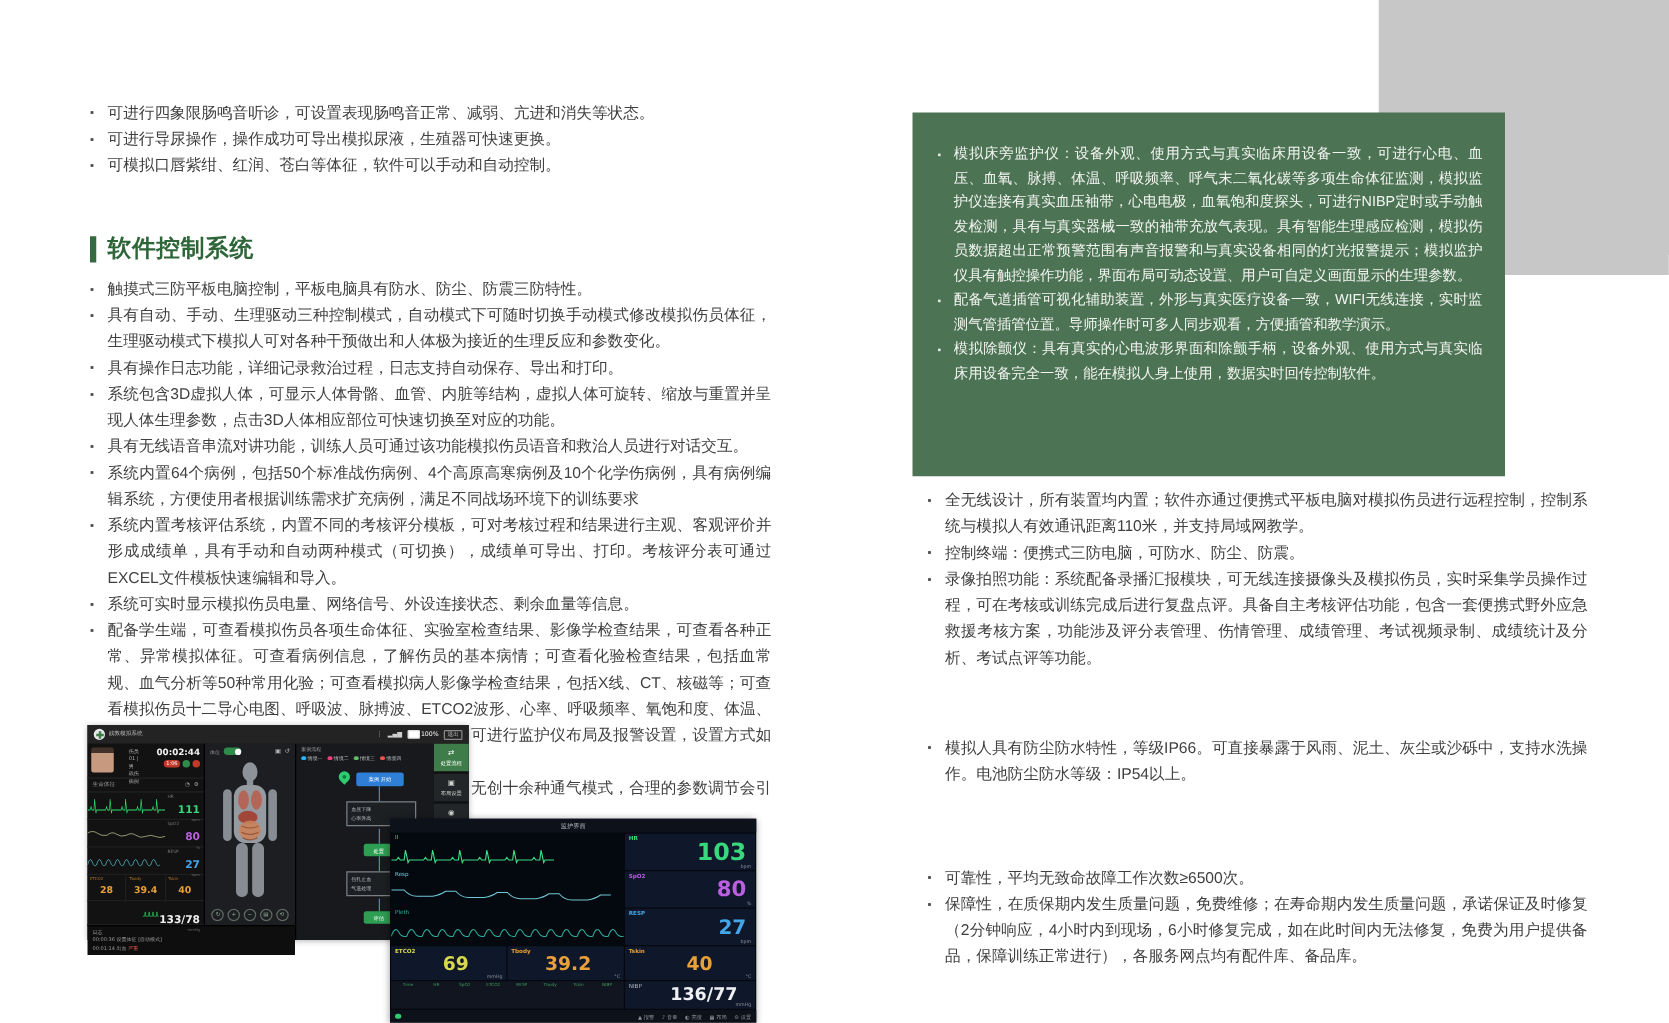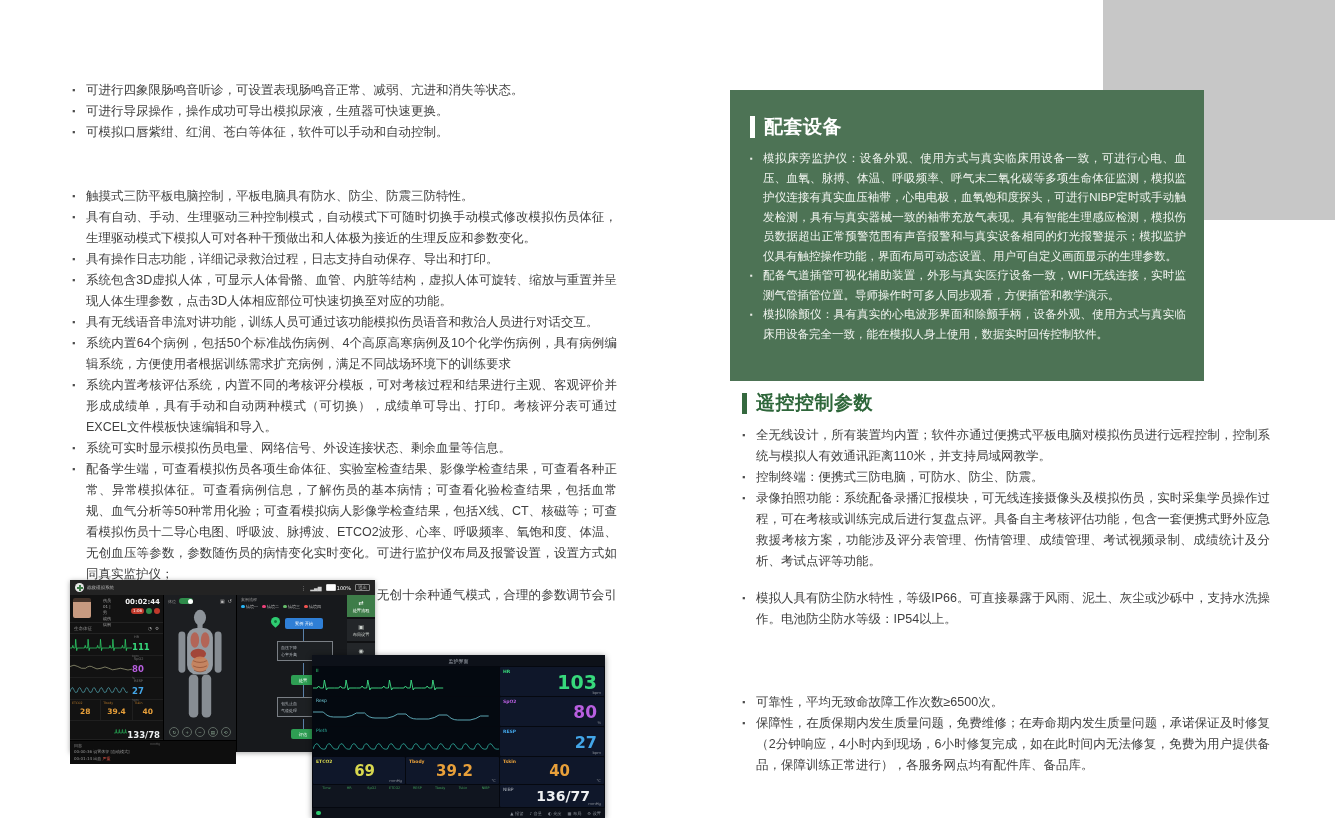--- a/index.html
+++ b/index.html
@@ -60,21 +60,21 @@
   .s1-timer{font-size:7px;color:#f0f0f0;font-weight:bold;}
   .s1-badges{display:flex;gap:2px;justify-content:flex-end;margin-top:1.5px;align-items:center;}
   .s1-pill{background:#c0392b;color:#fff;font-size:4px;border-radius:3px;padding:0 2px;line-height:6px;}
   .dotbtn{width:6px;height:6px;border-radius:50%;}
   .dotbtn.g{background:#2e8b4a;} .dotbtn.r{background:#c0392b;}
   .s1-phead{height:10px;display:flex;align-items:center;padding:0 4px;font-size:4.5px;color:#8f8f8f;
             border-top:1px solid #222;border-bottom:1px solid #222;}
   .s1-phead .ic{margin-left:auto;display:flex;gap:3px;font-size:4.5px;color:#9f9f9f;}
   .vrow{position:relative;height:21px;border-bottom:1px solid #1f1f1f;display:flex;}
   .vrow svg{width:62px;height:100%;}
-  .vcell{flex:1;text-align:left;padding:1px 3px 0 0;position:relative;}
+  .vcell{flex:1;text-align:right;padding:1px 3px 0 0;position:relative;}
   .vcell .vl{position:absolute;left:2px;top:1px;font-size:3.5px;color:#777;}
   .vcell .vv{font-size:8.5px;font-weight:bold;line-height:10px;}
   .vcell .vu{display:block;font-size:3px;color:#666;}
   .c-green{color:#37d97c;} .c-purple{color:#b95fe0;} .c-blue{color:#43a6e8;}
   .c-orange{color:#e8a03a;} .c-white{color:#eef0f2;} .c-yellow{color:#d8d84f;}
   .trio{display:flex;height:20px;border-bottom:1px solid #1f1f1f;}
   .trio .tcell{flex:1;border-right:1px solid #1f1f1f;position:relative;text-align:center;}
   .trio .tcell:last-child{border-right:none;}
   .trio .tl{position:absolute;left:2px;top:1px;font-size:3.2px;color:#b07428;}
   .trio .tv{font-size:7.5px;font-weight:bold;margin-top:7px;}
@@ -153,90 +153,86 @@
           <span class="bt">可进行导尿操作，操作成功可导出模拟尿液，生殖器可快速更换。</span>
         </li>
         <li>
           <span class="bm">▪</span>
           <span class="bt">可模拟口唇紫绀、红润、苍白等体征，软件可以手动和自动控制。</span>
         </li>
       </ul>
   </div>
 
   <div class="sec" style="left:72px;top:186px;width:545px;">
-    <ul class="blist">
-        <li>
-          <span class="bm">▪</span>
-          <span class="bt">触摸式三防平板电脑控制，平板电脑具有防水、防尘、防震三防特性。</span>
-        </li>
-        <li>
-          <span class="bm">▪</span>
-          <span class="bt">具有自动、手动、生理驱动三种控制模式，自动模式下可随时切换手动模式修改模拟伤员体征，生理驱动模式下模拟人可对各种干预做出和人体极为接近的生理反应和参数变化。</span>
-        </li>
-        <li>
-          <span class="bm">▪</span>
-          <span class="bt">具有操作日志功能，详细记录救治过程，日志支持自动保存、导出和打印。</span>
-        </li>
-        <li>
-          <span class="bm">▪</span>
-          <span class="bt">系统包含3D虚拟人体，可显示人体骨骼、血管、内脏等结构，虚拟人体可旋转、缩放与重置并呈现人体生理参数，点击3D人体相应部位可快速切换至对应的功能。</span>
-        </li>
-        <li>
-          <span class="bm">▪</span>
-          <span class="bt">具有无线语音串流对讲功能，训练人员可通过该功能模拟伤员语音和救治人员进行对话交互。</span>
-        </li>
-        <li>
-          <span class="bm">▪</span>
-          <span class="bt">系统内置64个病例，包括50个标准战伤病例、4个高原高寒病例及10个化学伤病例，具有病例编辑系统，方便使用者根据训练需求扩充病例，满足不同战场环境下的训练要求</span>
-        </li>
-        <li>
-          <span class="bm">▪</span>
-          <span class="bt">系统内置考核评估系统，内置不同的考核评分模板，可对考核过程和结果进行主观、客观评价并形成成绩单，具有手动和自动两种模式（可切换），成绩单可导出、打印。考核评分表可通过EXCEL文件模板快速编辑和导入。</span>
-        </li>
-        <li>
-          <span class="bm">▪</span>
-          <span class="bt">系统可实时显示模拟伤员电量、网络信号、外设连接状态、剩余血量等信息。</span>
-        </li>
-        <li>
-          <span class="bm">▪</span>
-          <span class="bt">配备学生端，可查看模拟伤员各项生命体征、实验室检查结果、影像学检查结果，可查看各种正常、异常模拟体征。可查看病例信息，了解伤员的基本病情；可查看化验检查结果，包括血常规、血气分析等50种常用化验；可查看模拟病人影像学检查结果，包括X线、CT、核磁等；可查看模拟伤员十二导心电图、呼吸波、脉搏波、ETCO2波形、心率、呼吸频率、氧饱和度、体温、无创血压等参数，参数随伤员的病情变化实时变化。可进行监护仪布局及报警设置，设置方式如同真实监护仪；</span>
-        </li>
-        <li>
-          <span class="bm">▪</span>
-          <span class="bt">支持通过虚拟呼吸机进行机械通气治疗，具有有创、无创十余种通气模式，合理的参数调节会引起患者通气情况改善。</span>
-        </li>
-      </ul>
-  </div>
-
-  <div class="green-box">
     <h2 class="hd">
       <span class="bar"></span>
-      <span class="t">配套设备</span>
+      <span class="t">软件控制系统</span>
     </h2>
     <ul class="blist">
         <li>
           <span class="bm">▪</span>
+          <span class="bt">触摸式三防平板电脑控制，平板电脑具有防水、防尘、防震三防特性。</span>
+        </li>
+        <li>
+          <span class="bm">▪</span>
+          <span class="bt">具有自动、手动、生理驱动三种控制模式，自动模式下可随时切换手动模式修改模拟伤员体征，生理驱动模式下模拟人可对各种干预做出和人体极为接近的生理反应和参数变化。</span>
+        </li>
+        <li>
+          <span class="bm">▪</span>
+          <span class="bt">具有操作日志功能，详细记录救治过程，日志支持自动保存、导出和打印。</span>
+        </li>
+        <li>
+          <span class="bm">▪</span>
+          <span class="bt">系统包含3D虚拟人体，可显示人体骨骼、血管、内脏等结构，虚拟人体可旋转、缩放与重置并呈现人体生理参数，点击3D人体相应部位可快速切换至对应的功能。</span>
+        </li>
+        <li>
+          <span class="bm">▪</span>
+          <span class="bt">具有无线语音串流对讲功能，训练人员可通过该功能模拟伤员语音和救治人员进行对话交互。</span>
+        </li>
+        <li>
+          <span class="bm">▪</span>
+          <span class="bt">系统内置64个病例，包括50个标准战伤病例、4个高原高寒病例及10个化学伤病例，具有病例编辑系统，方便使用者根据训练需求扩充病例，满足不同战场环境下的训练要求</span>
+        </li>
+        <li>
+          <span class="bm">▪</span>
+          <span class="bt">系统内置考核评估系统，内置不同的考核评分模板，可对考核过程和结果进行主观、客观评价并形成成绩单，具有手动和自动两种模式（可切换），成绩单可导出、打印。考核评分表可通过EXCEL文件模板快速编辑和导入。</span>
+        </li>
+        <li>
+          <span class="bm">▪</span>
+          <span class="bt">系统可实时显示模拟伤员电量、网络信号、外设连接状态、剩余血量等信息。</span>
+        </li>
+        <li>
+          <span class="bm">▪</span>
+          <span class="bt">配备学生端，可查看模拟伤员各项生命体征、实验室检查结果、影像学检查结果，可查看各种正常、异常模拟体征。可查看病例信息，了解伤员的基本病情；可查看化验检查结果，包括血常规、血气分析等50种常用化验；可查看模拟病人影像学检查结果，包括X线、CT、核磁等；可查看模拟伤员十二导心电图、呼吸波、脉搏波、ETCO2波形、心率、呼吸频率、氧饱和度、体温、无创血压等参数，参数随伤员的病情变化实时变化。可进行监护仪布局及报警设置，设置方式如同真实监护仪；</span>
+        </li>
+        <li>
+          <span class="bm">▪</span>
+          <span class="bt">支持通过虚拟呼吸机进行机械通气治疗，具有有创、无创十余种通气模式，合理的参数调节会引起患者通气情况改善。</span>
+        </li>
+      </ul>
+  </div>
+
+  <div class="green-box">
+    <ul class="blist">
+        <li>
+          <span class="bm">▪</span>
           <span class="bt">模拟床旁监护仪：设备外观、使用方式与真实临床用设备一致，可进行心电、血压、血氧、脉搏、体温、呼吸频率、呼气末二氧化碳等多项生命体征监测，模拟监护仪连接有真实血压袖带，心电电极，血氧饱和度探头，可进行NIBP定时或手动触发检测，具有与真实器械一致的袖带充放气表现。具有智能生理感应检测，模拟伤员数据超出正常预警范围有声音报警和与真实设备相同的灯光报警提示；模拟监护仪具有触控操作功能，界面布局可动态设置、用户可自定义画面显示的生理参数。</span>
         </li>
         <li>
           <span class="bm">▪</span>
           <span class="bt">配备气道插管可视化辅助装置，外形与真实医疗设备一致，WIFI无线连接，实时监测气管插管位置。导师操作时可多人同步观看，方便插管和教学演示。</span>
         </li>
         <li>
           <span class="bm">▪</span>
           <span class="bt">模拟除颤仪：具有真实的心电波形界面和除颤手柄，设备外观、使用方式与真实临床用设备完全一致，能在模拟人身上使用，数据实时回传控制软件。</span>
         </li>
       </ul>
   </div>
 
   <div class="sec" style="left:742px;top:390px;width:528px;">
-    <h2 class="hd">
-      <span class="bar"></span>
-      <span class="t">遥控控制参数</span>
-    </h2>
     <ul class="blist">
         <li>
           <span class="bm">▪</span>
           <span class="bt">全无线设计，所有装置均内置；软件亦通过便携式平板电脑对模拟伤员进行远程控制，控制系统与模拟人有效通讯距离110米，并支持局域网教学。</span>
         </li>
         <li>
           <span class="bm">▪</span>
           <span class="bt">控制终端：便携式三防电脑，可防水、防尘、防震。</span>
         </li>
         <li>

